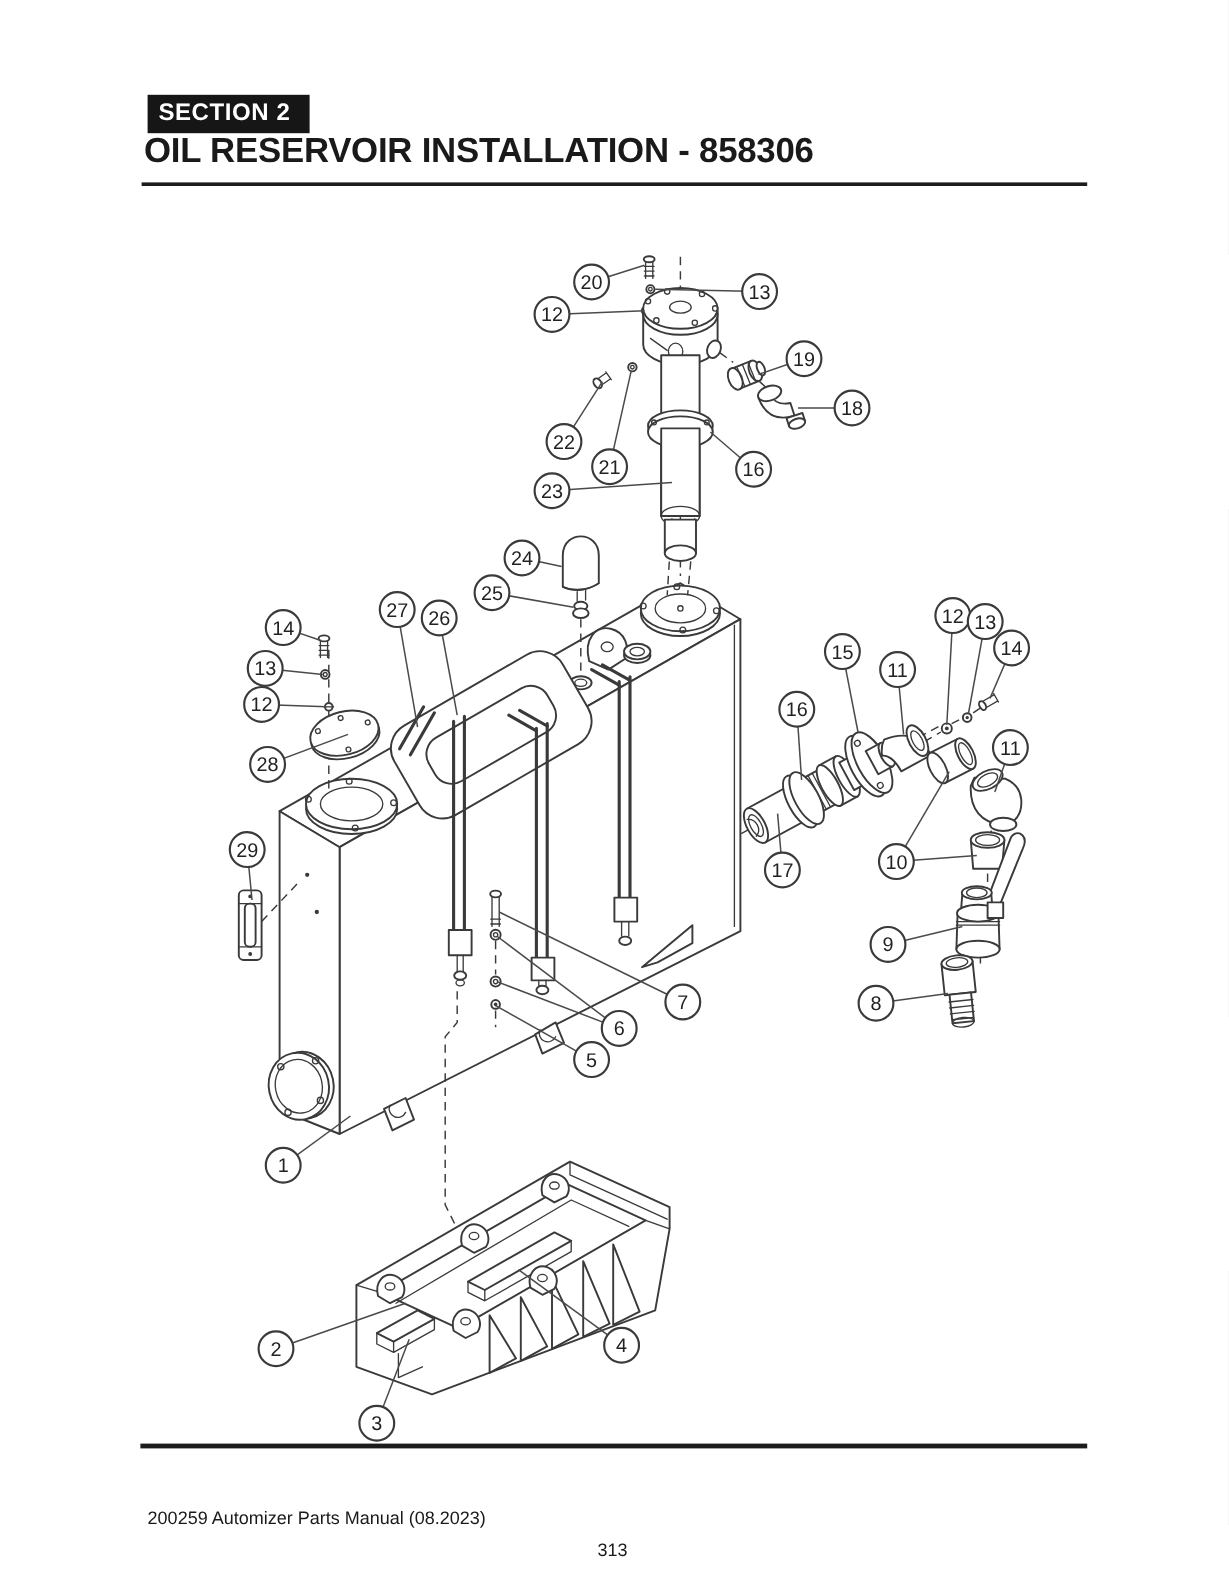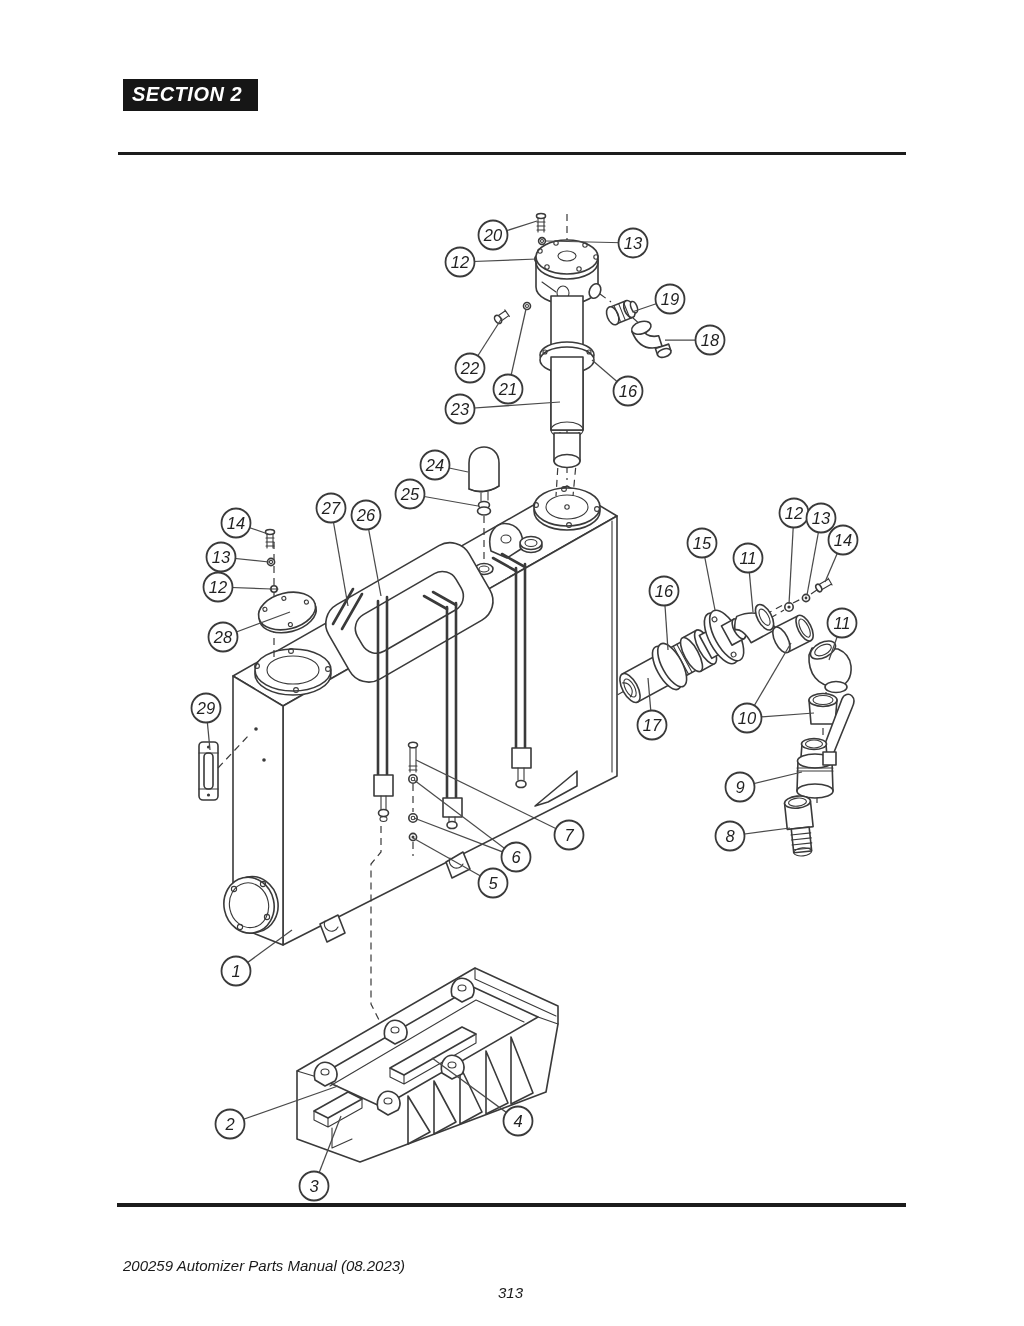--- a/index.html
+++ b/index.html
@@ -1,17 +1,17 @@
 <!DOCTYPE html>
 <html><head>
 <meta charset="utf-8">
 <style>
   html,body{margin:0;padding:0;background:#e8e8e8;}
   .page{position:relative;width:1024px;height:1326px;background:#ffffff;margin:0 auto;overflow:hidden;
-        font-family:"Liberation Sans",sans-serif;color:#1a1a1a;font-style:italic;}
+        font-family:"Liberation Sans",sans-serif;color:#1a1a1a;}
   .badge{position:absolute;left:123px;top:79px;background:#161616;color:#fff;
          font-size:20px;font-weight:bold;letter-spacing:.5px;padding:4px 16px 5px 9px;}
   .title{position:absolute;left:120px;top:110px;font-size:29px;font-weight:bold;letter-spacing:-.2px;white-space:nowrap;}
   .rule-top{position:absolute;left:118px;top:152px;width:788px;height:3px;background:#1c1c1c;}
   .rule-bottom{position:absolute;left:117px;top:1203px;width:789px;height:4px;background:#1c1c1c;}
   .footer-left{position:absolute;left:123px;top:1257px;font-size:15px;}
   .footer-page{position:absolute;left:498px;top:1284px;font-size:15px;}
   svg.diagram{position:absolute;left:0;top:0;}
   
   .w{fill:#ffffff;stroke:#3a3a3a;stroke-width:1.6;stroke-linejoin:round;}
@@ -23,20 +23,21 @@
   .leader{stroke:#4a4a4a;stroke-width:1.25;}
   .bubble{fill:#ffffff;stroke:#3a3a3a;stroke-width:1.8;}
   .bubble-num{font-family:"Liberation Sans",sans-serif;font-size:16.5px;fill:#222;text-anchor:middle;}
 </style>
 </head>
 <body>
 
 <div class="page">
 
   <div class="badge">SECTION 2</div>
+  <div class="title">OIL RESERVOIR INSTALLATION - 858306</div>
   <div class="rule-top"></div>
 
   <svg class="diagram" width="1024" height="1326" viewBox="0 0 1024 1326">
 
     <g>
       <path class="w" d="M233,676 L567,486 L617,516 L283,706 Z"></path>
       <path class="w" d="M283,706 L617,516 L617,776 L283,945 Z"></path>
       <path class="w" d="M233,676 L283,706 L283,945 L233,925 Z"></path>
       <path class="l t" d="M612,521 L612,772"></path>
 

